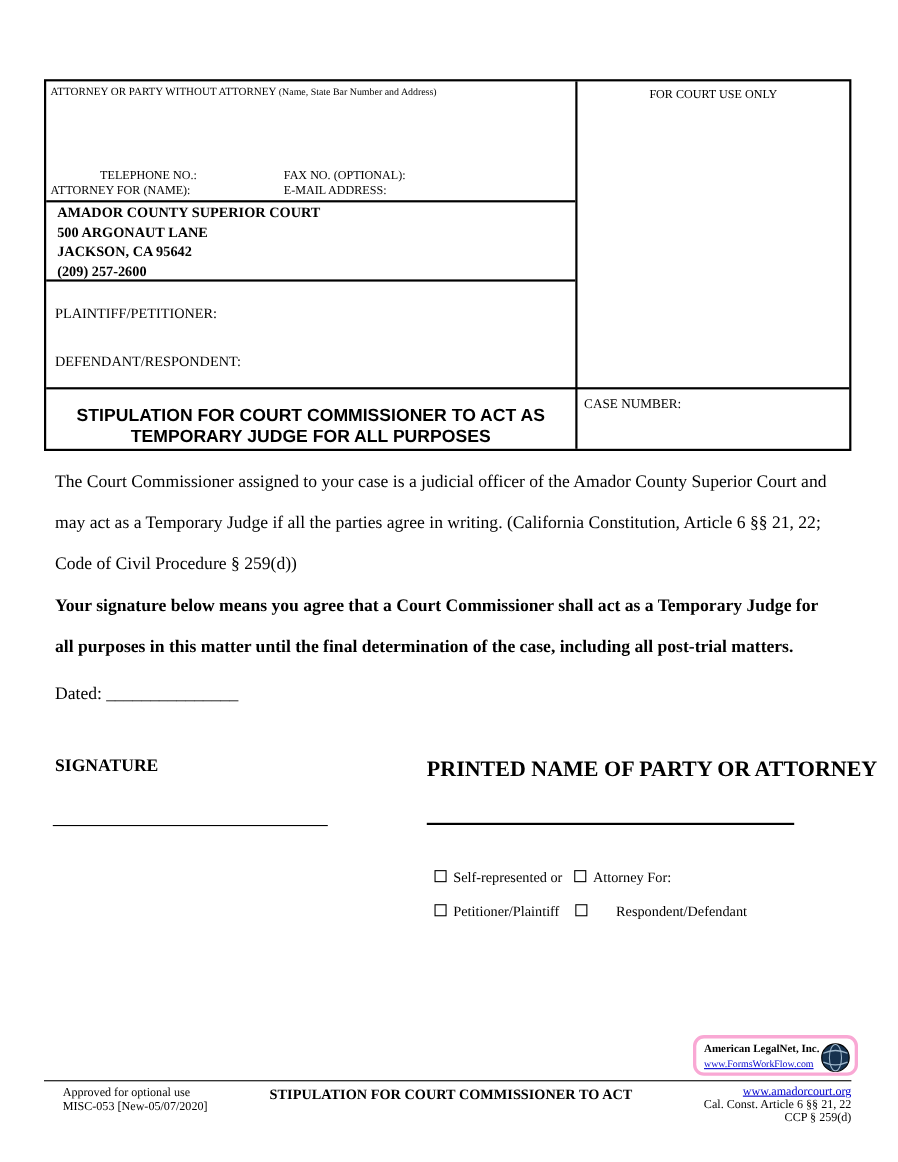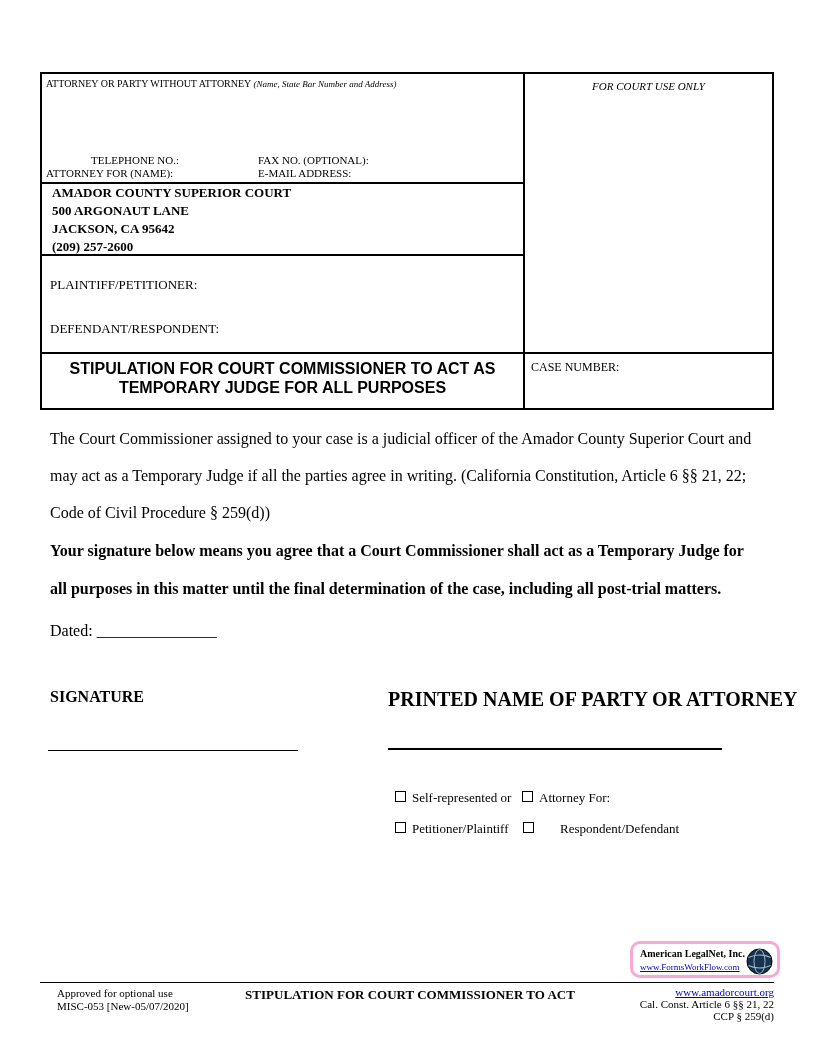--- a/index.html
+++ b/index.html
@@ -4,21 +4,21 @@
 <style>
   * { margin:0; padding:0; box-sizing:border-box; }
   html,body { background:#ffffff; }
   .page { position:relative; width:816px; height:1056px; background:#fff; color:#000;
           font-family:"Liberation Serif", serif; overflow:hidden; }
   .abs { position:absolute; }
   .sans { font-family:"Liberation Sans", sans-serif; }
   .line { background:#000; }
   .nowrap { white-space:nowrap; }
   .bold { font-weight:bold; }
-  .italic { font-style:italic; }
+  .italic { }
   .center { text-align:center; }
   .link { color:#0000cc; text-decoration:underline; cursor:pointer; }
   .cb { width:11px; height:11px; border:1px solid #000; background:#fff; display:inline-block; }
   .fill-field { background:transparent; }
   .caption-box { border:2px solid #000; }
 </style>
 </head>
 <body>
 
 <div class="page">
@@ -50,21 +50,21 @@
       <div>500 ARGONAUT LANE</div>
       <div>JACKSON, CA 95642</div>
       <div>(209) 257-2600</div>
     </div>
 
     <div class="abs nowrap" style="left:8px; top:203px; font-size:13px;">PLAINTIFF/PETITIONER:</div>
     <div class="abs fill-field" style="left:170px; top:200px; width:300px; height:20px;"></div>
     <div class="abs nowrap" style="left:8px; top:247px; font-size:13px;">DEFENDANT/RESPONDENT:</div>
     <div class="abs fill-field" style="left:180px; top:244px; width:290px; height:20px;"></div>
 
-    <div class="abs sans bold center" style="left:0; top:280px; width:481px; height:54px; padding-top:5px; font-size:16px; line-height:19px;">
+    <div class="abs sans bold center" style="left:0; top:280px; width:481px; height:54px; padding-top:15px; font-size:16px; line-height:19px;">
       <div>STIPULATION FOR COURT COMMISSIONER TO ACT AS</div>
       <div>TEMPORARY JUDGE FOR ALL PURPOSES</div>
     </div>
 
     <div class="abs italic center" style="left:483px; top:6px; width:247px; font-size:11px;">FOR COURT USE ONLY</div>
     <div class="abs nowrap" style="left:489px; top:286px; font-size:12px;">CASE NUMBER:</div>
     <div class="abs fill-field" style="left:489px; top:302px; width:235px; height:28px;"></div>
   </div>
 
   <div class="abs" style="left:50px; top:420px; width:730px; font-size:16px; line-height:37px;">

